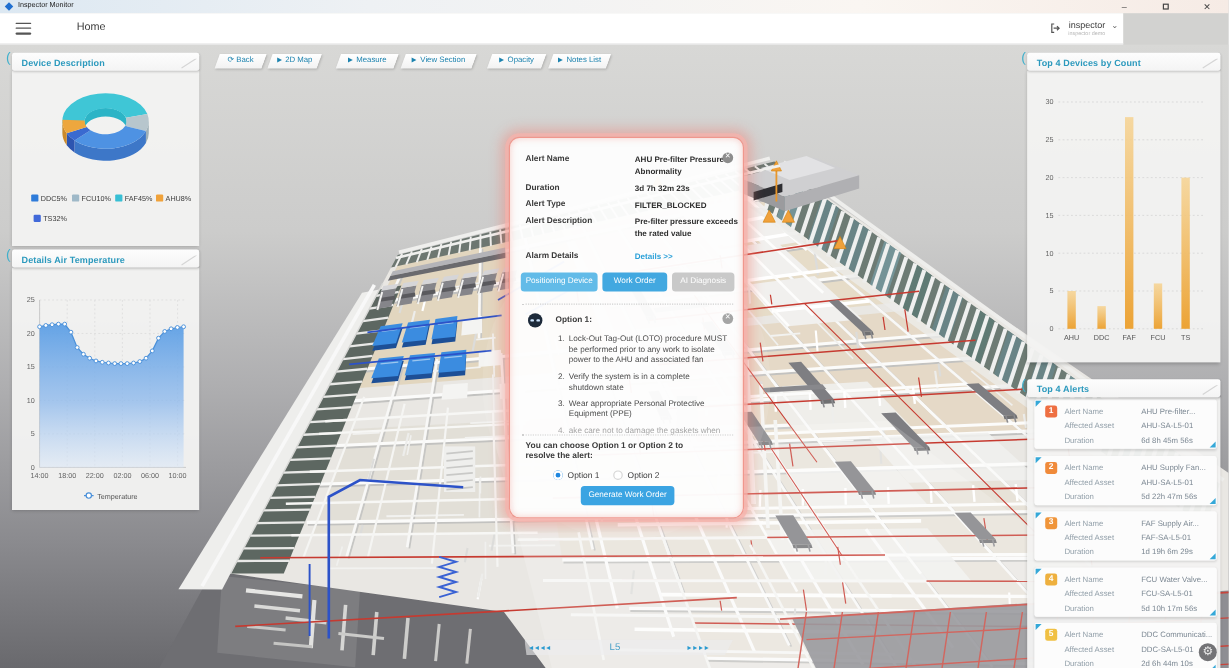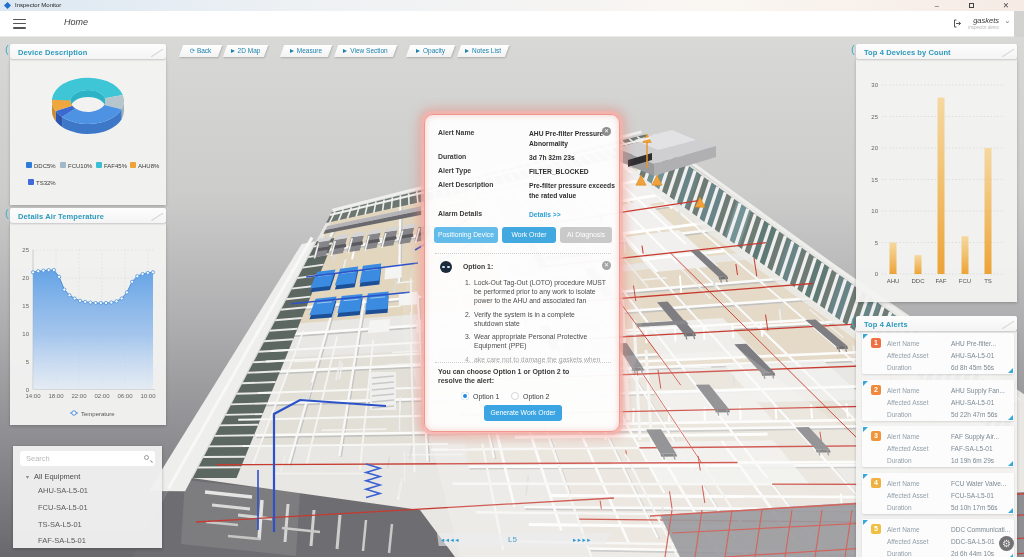--- a/index.html
+++ b/index.html
@@ -7,21 +7,21 @@
   #stage { position:relative; width:1024px; height:557px; background:#d2d2d0; overflow:hidden; }
 
   #titlebar { position:absolute; left:0; top:0; width:1024px; height:11px;
     background:linear-gradient(90deg,#dce8f2 0%,#eef1f4 30%,#faf6f2 70%,#f6ebe5 100%);
     font-size:6px; color:#333; z-index:20;}
   #titlebar .appicon { position:absolute; left:5px; top:2.5px; width:5px; height:5px;
     background:#1f6fd0; transform:rotate(45deg); }
   #titlebar .apptitle { position:absolute; left:15px; top:2px; font-size:6px; color:#222; }
   .wb { position:absolute; top:0; height:11px; line-height:11px; color:#444; font-size:7.5px;}
 
-  #navbar { position:absolute; left:0; top:11px; width:1014px; height:26px; background:#ffffff; border-bottom:1px solid #ececec; z-index:20;font-style:italic;}
+  #navbar { position:absolute; left:0; top:11px; width:936px; height:26px; background:#ffffff; border-bottom:1px solid #ececec; z-index:20;}
   #navbar .burger { position:absolute; left:13px; top:8px; width:13px; }
   #navbar .burger div { height:1.3px; background:#555; margin-bottom:2.9px; border-radius:1px;}
   #navbar .home { position:absolute; left:64px; top:6px; font-size:9px; color:#3d3d3d; }
   .uname { position:absolute; right:15px; top:5px; font-size:7.5px; color:#3a3a3a; }
   .usub  { position:absolute; right:15px; top:14px; font-size:4.5px; color:#b5b5b5; }
   .uchev { position:absolute; right:4px; top:6px; font-size:7px; color:#666; }
 
   #scene { position:absolute; left:0; top:37px; width:1024px; height:520px; }
 
   .phead { position:absolute; height:15px; background:linear-gradient(180deg,#fdfdfd,#f4f4f4);
@@ -683,21 +683,21 @@
     <div class="burger">
         <div></div>
         <div></div>
         <div></div>
       </div>
     <div class="home">Home</div>
     <svg style="position:absolute; right:52px; top:8px;" width="9" height="9" viewBox="0 0 9 9">
         <path d="M3.5 1 H1.5 V8 H3.5" fill="none" stroke="#555" stroke-width="1"></path>
         <path d="M3 4.5 H7.5 M5.8 2.8 L7.6 4.5 L5.8 6.2" fill="none" stroke="#555" stroke-width="1"></path>
       </svg>
-    <div class="uname">gaskets</div>
+    <div class="uname">inspector</div>
     <div class="usub">inspector demo</div>
     <div class="uchev">⌄</div>
   </div>
 
   <div class="chip" style="left:181px; width:39px;">
       <span>⟳ Back</span>
     </div>
   <div class="chip" style="left:225px; width:41px;">
       <span><i class="tri"></i>2D Map</span>
     </div>
@@ -810,28 +810,20 @@
 <circle cx="127.3" cy="53.2" r="1.6" fill="#fff" stroke="#4a90d9" stroke-width="0.8"></circle>
 <circle cx="132.6" cy="51.0" r="1.6" fill="#fff" stroke="#4a90d9" stroke-width="0.8"></circle>
 <circle cx="137.8" cy="49.9" r="1.6" fill="#fff" stroke="#4a90d9" stroke-width="0.8"></circle>
 <circle cx="143.0" cy="49.3" r="1.6" fill="#fff" stroke="#4a90d9" stroke-width="0.8"></circle>
 <line x1="60" y1="190" x2="68" y2="190" stroke="#4a90d9" stroke-width="1"></line>
 <circle cx="64" cy="190" r="2.2" fill="#fff" stroke="#4a90d9" stroke-width="1"></circle>
 <text x="71" y="192.5" font-size="6" fill="#555">Temperature</text>
     </svg>
   </div>
 
-  <div id="eqbody">
-    <div id="eqsearch">Search<span class="mag"></span></div>
-    <div class="eqroot">All Equipment</div>
-    <div class="eqitem" style="top:40px;">AHU-SA-L5-01</div>
-    <div class="eqitem" style="top:57px;">FCU-SA-L5-01</div>
-    <div class="eqitem" style="top:74px;">TS-SA-L5-01</div>
-    <div class="eqitem" style="top:90px;">FAF-SA-L5-01</div>
-  </div>
 
   <div class="phead" style="left:856px; top:44px; width:161px; z-index:4;">
     <span class="brk">(</span>
       <span class="t">Top 4 Devices by Count</span>
       <span class="fold"></span>
   </div>
   <div class="pbody" style="left:856px; top:59px; width:161px; height:243px; z-index:3;">
     <svg width="158" height="243" viewBox="0 0 158 243">
 <defs>
           <linearGradient id="bg1" x1="0" y1="0" x2="0" y2="1">

